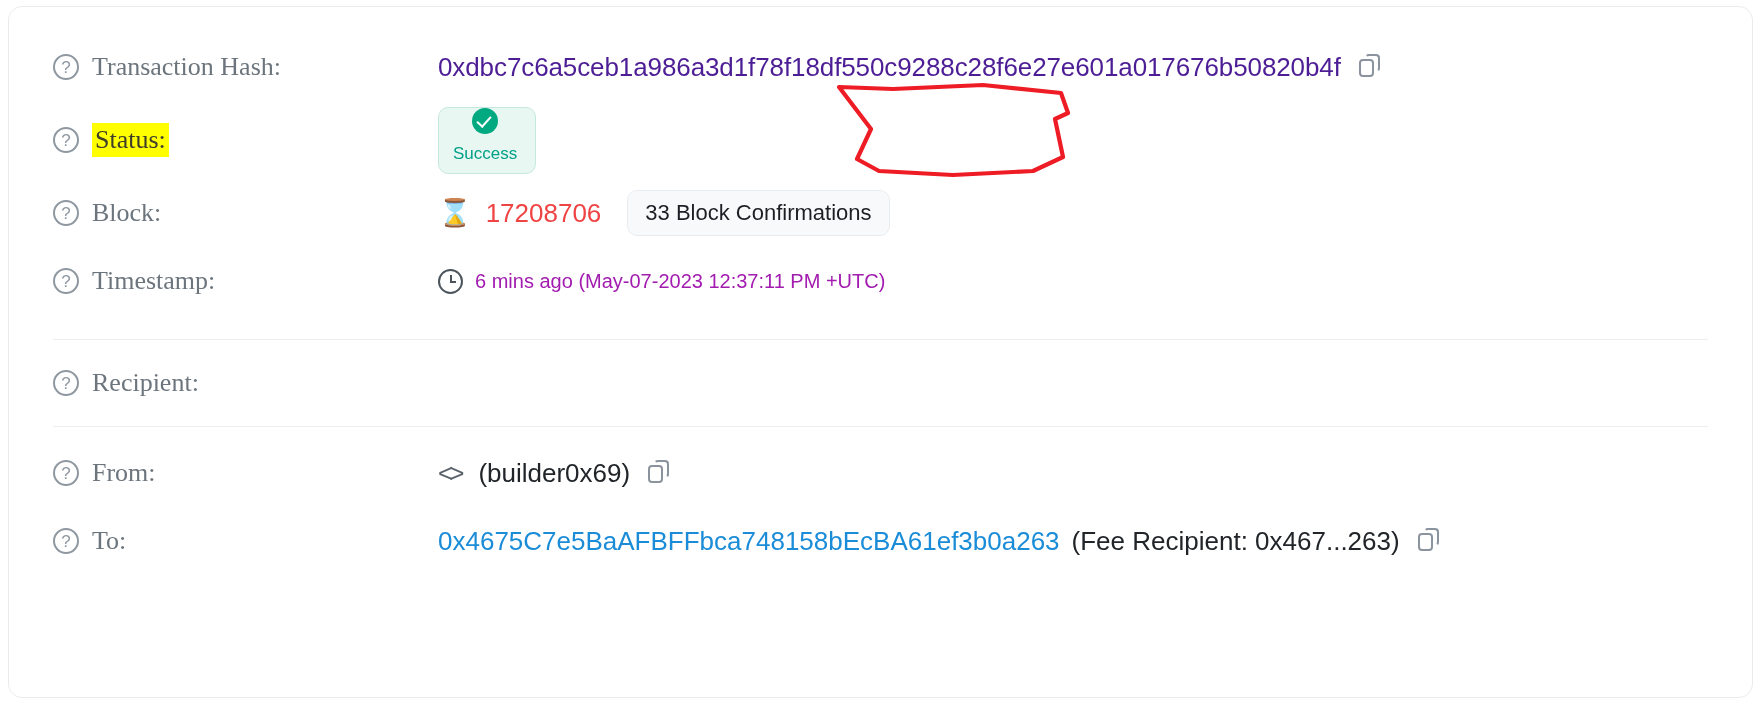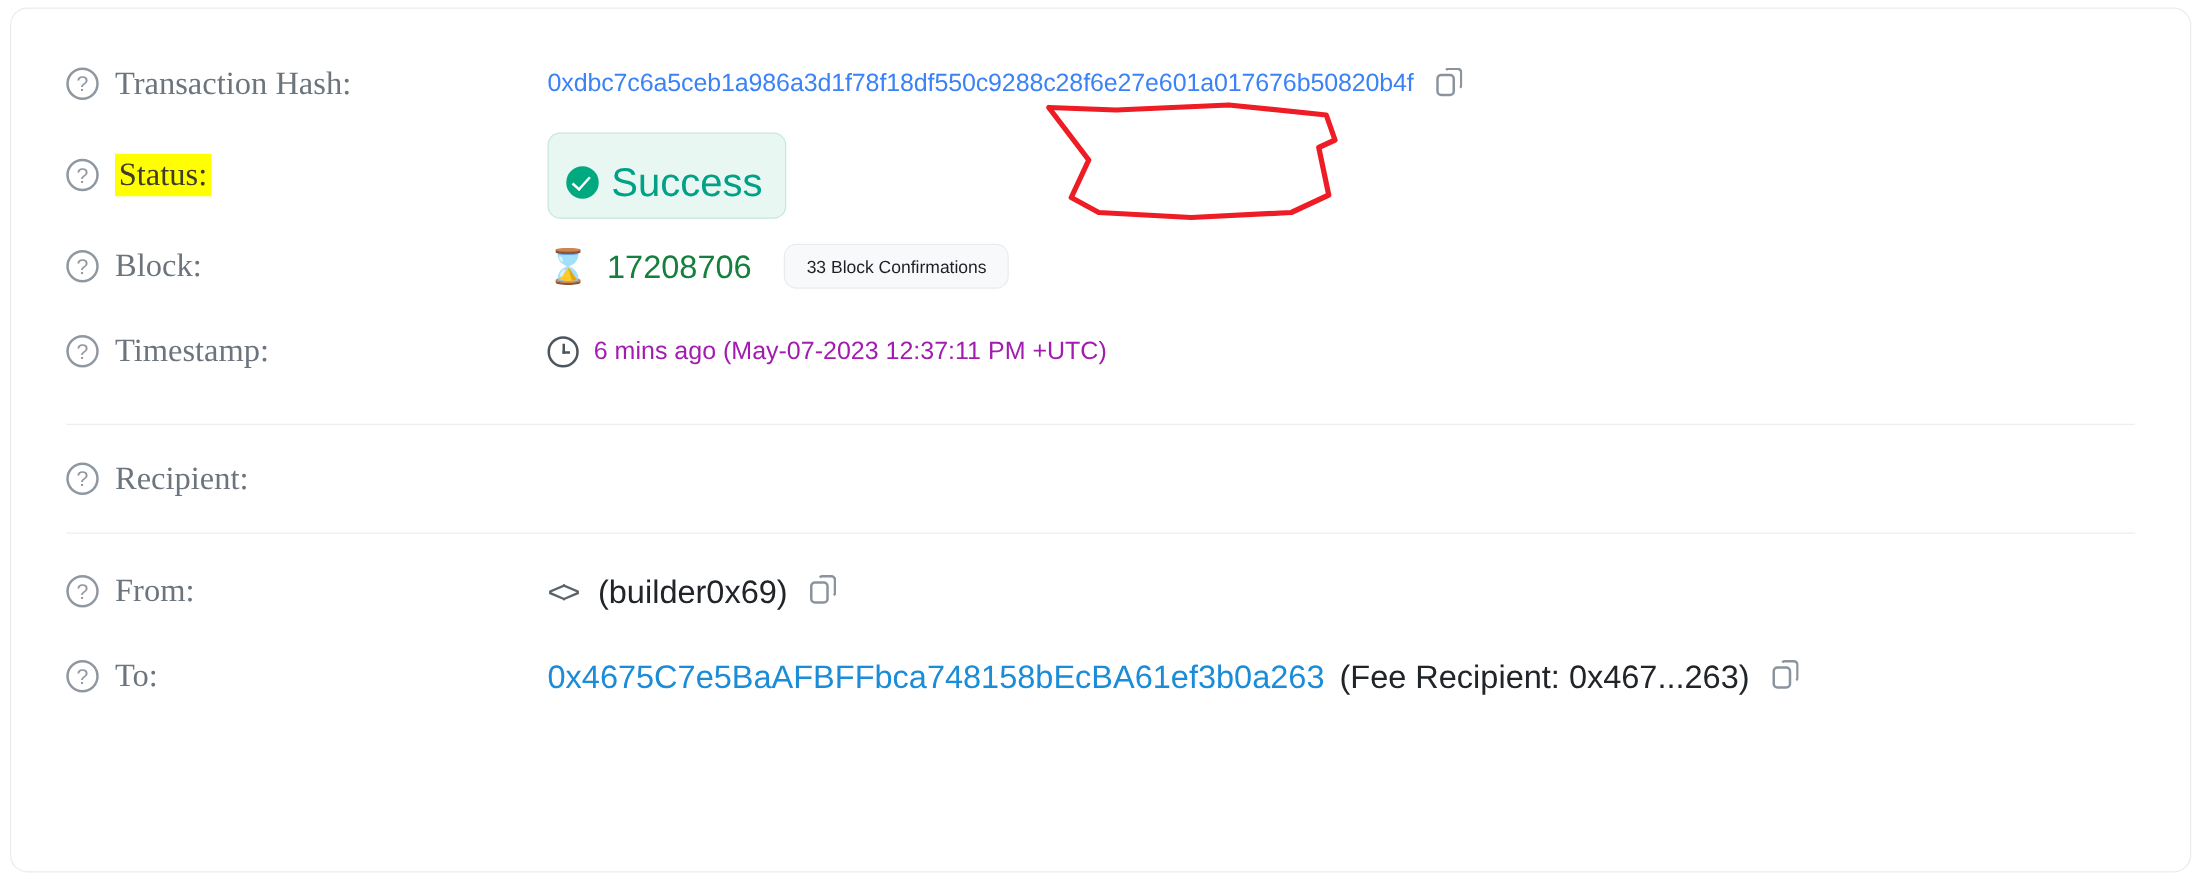--- a/index.html
+++ b/index.html
@@ -77,22 +77,22 @@
   }
 
   .label-text { white-space: nowrap; font-family: Liberation Serif, serif; }
   .label-text.highlight {
     background: #ffff00;
     color: #3d3d2a;
     padding: 1px 3px;
   }
 
   .hash-text {
-    font-size: 20px;
-    color: #3b82f6;
+    font-size: 26px;
+    color: #4c1d95;
     letter-spacing: -0.1px;
   }
 
   
   .copy-icon {
     width: 24px;
     height: 26px;
     flex: 0 0 24px;
     position: relative;
     margin-left: 6px;
@@ -122,25 +122,26 @@
   }
 
   
   .status-badge {
     display: inline-flex;
     align-items: center;
     gap: 10px;
     background: #e9f7f3;
     border: 1px solid #c5e8de;
     border-radius: 10px;
-    padding: 21px 18px 9px 14px;
+    padding: 0 18px 9px 14px;
     color: #00a186;
-    font-size: 32px;
+    font-size: 17px;
     position: relative;
     z-index: 3;
+    flex-direction: column;
   }
   .check-circle {
     width: 26px; height: 26px;
     flex: 0 0 26px;
     border-radius: 50%;
     background: #00a97f;
     position: relative;
   }
   .check-circle::after {
     content: "";
@@ -165,34 +166,34 @@
 
   
   .hourglass {
     font-size: 27px;
     color: #9aa3ab;
     line-height: 1;
     margin-right: 2px;
   }
 
   .link-blue {
-    color: #15803d;
+    color: #ef4444;
     text-decoration: none;
     font-size: 26px;
     cursor: pointer;
   }
   .link-blue.strong { color: #1a8cd8; text-align: center; }
 
   .pill {
     display: inline-block;
     background: #f8f9fa;
     border: 1px solid #e9ecef;
     border-radius: 10px;
     padding: 9px 17px;
-    font-size: 14px;
+    font-size: 22px;
     color: #1c2025;
     margin-left: 14px;
   }
 
   
   .clock-icon {
     width: 25px; height: 25px;
     flex: 0 0 25px;
     border: 2.3px solid #4c545c;
     border-radius: 50%;

